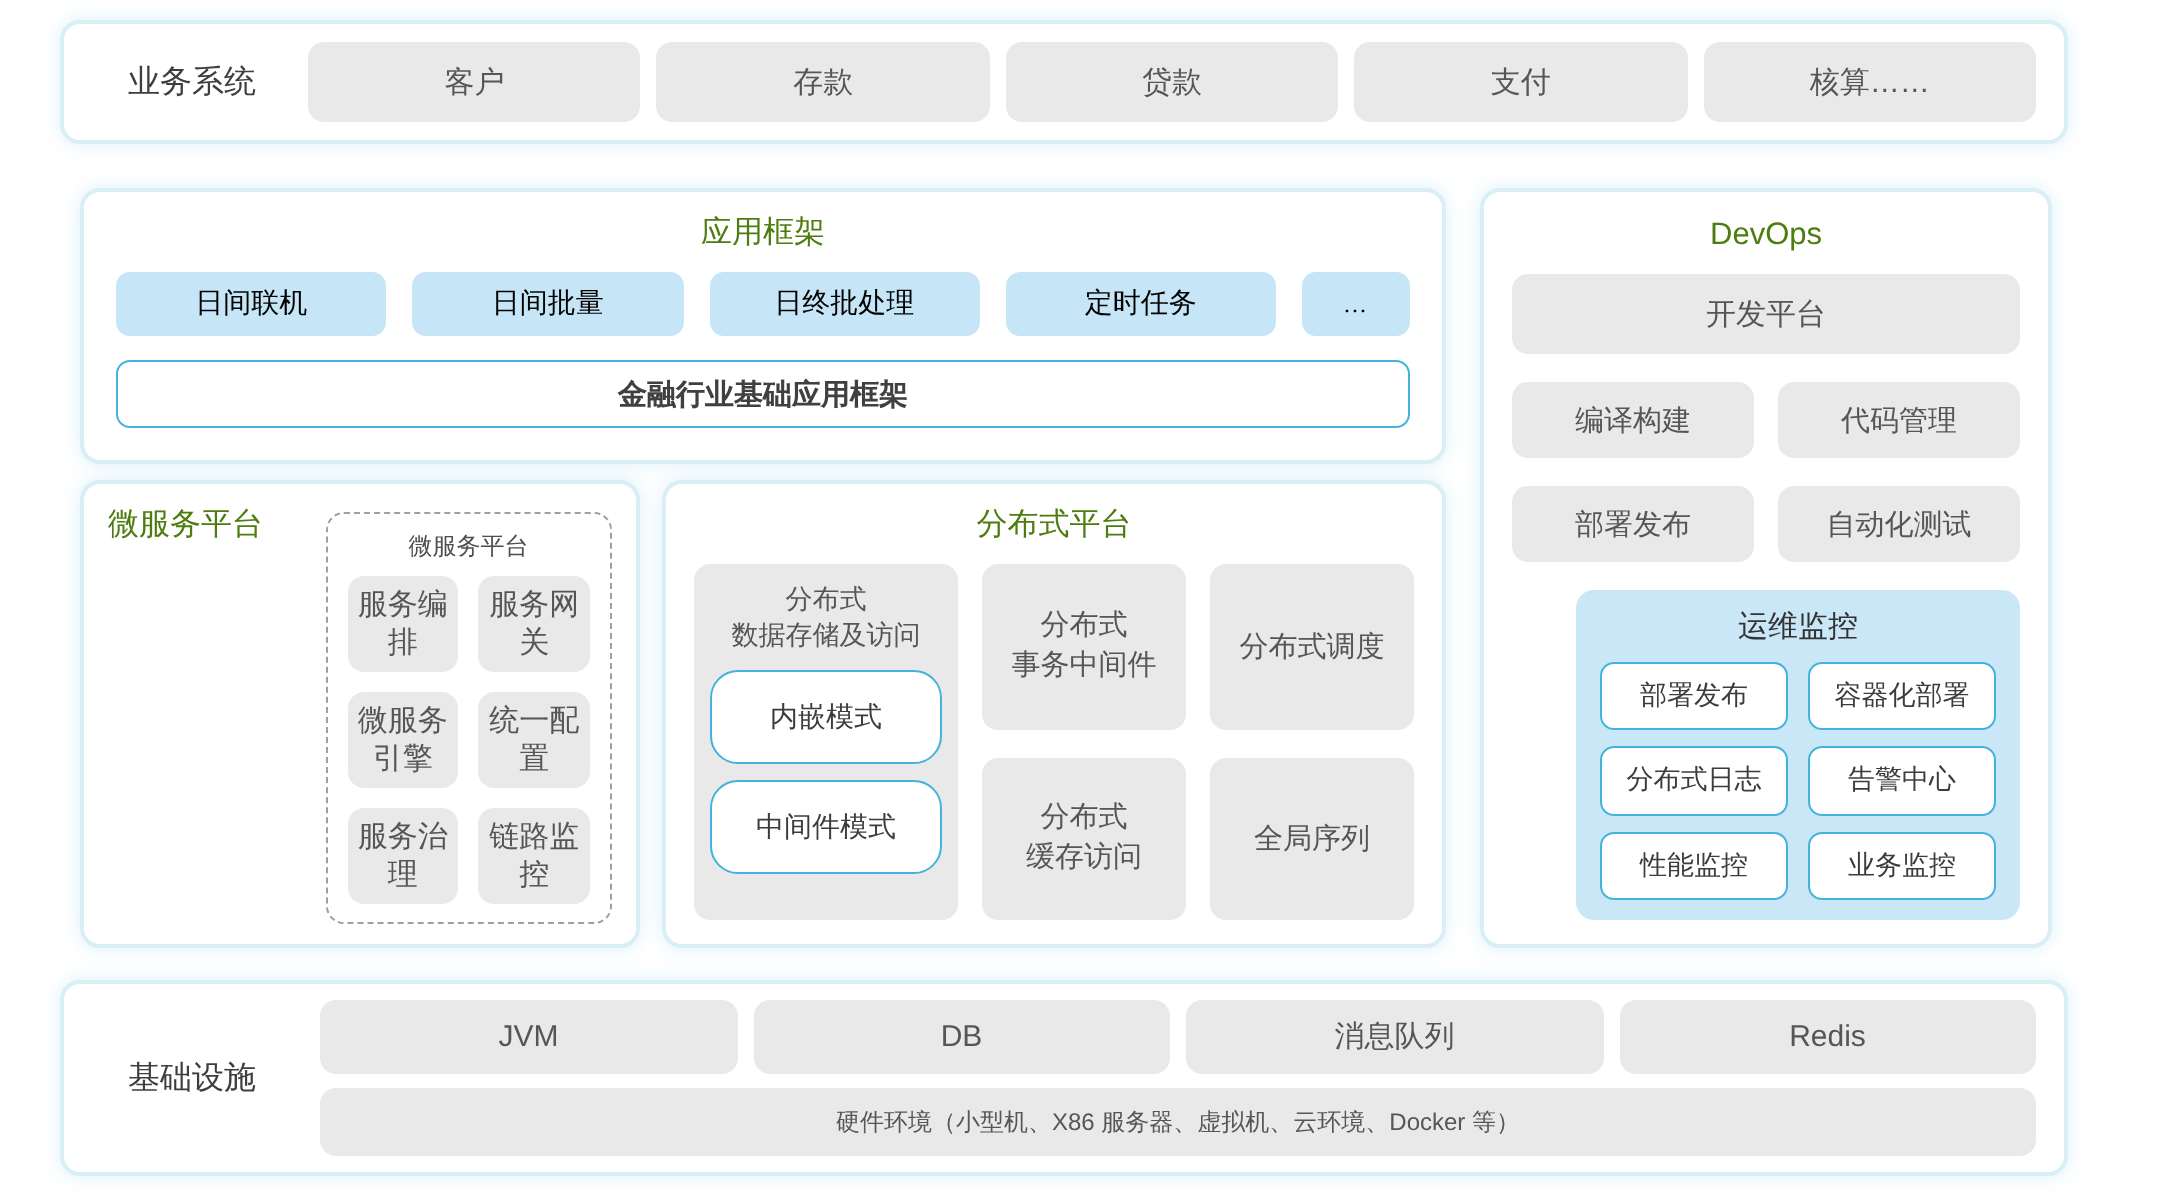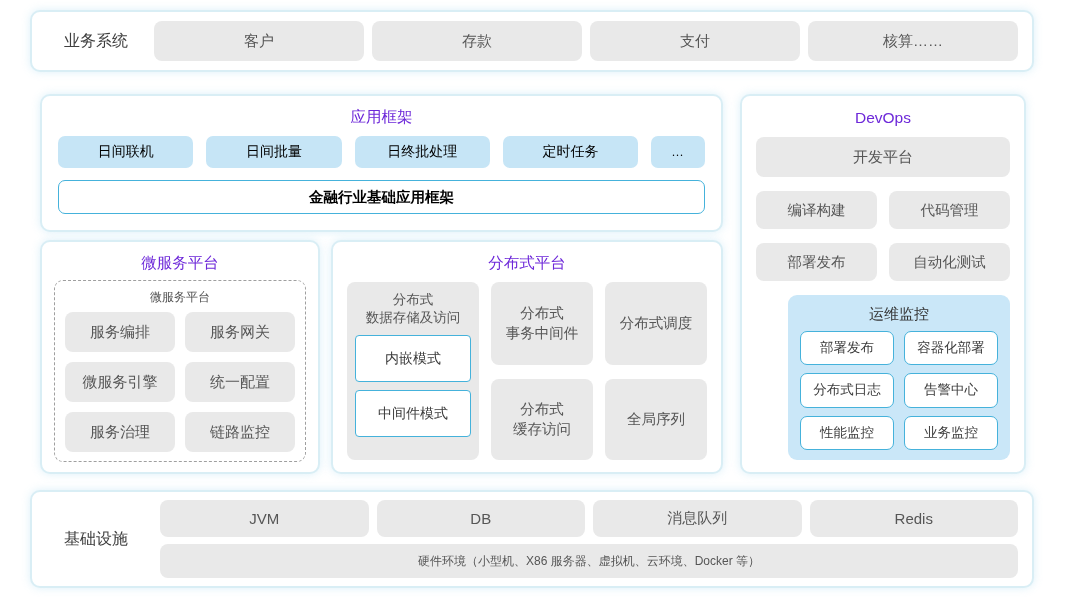--- a/index.html
+++ b/index.html
@@ -31,29 +31,29 @@
   }
   .blue {
     background: #c6e5f6;
     border-radius: 7px;
     color: #000000;
     display: flex; align-items: center; justify-content: center; font-family: Liberation Serif, serif;
   }
   .cyanbox {
     background: #ffffff;
     border: 1.5px solid #45b2db;
-    border-radius: 4px;
+    border-radius: 14px;
     display: flex; align-items: center; justify-content: center;
     color: #3c3c3c;
   }
   .panel-title {
     text-align: center;
     font-size: 15.5px;
     font-weight: 500;
-    color: #6d28d9;
+    color: #4d7c0f;
     line-height: 24px;
   }
   .multiline { white-space: pre-line; line-height: 1.35; }
 
   
   .band.top {
     height: 62px;
     display: flex; align-items: center;
     padding: 0 14px;
     gap: 8px;
@@ -75,28 +75,28 @@
 
   
   .app-framework { height: 138px; padding: 9px 16px 0 16px; }
   .af-row { display: flex; gap: 13px; margin-top: 7px; }
   .af-row .blue { flex: 1; height: 32px; font-size: 14px; }
   .af-row .blue.small { flex: none; width: 54px; font-size: 12px; letter-spacing: 1px; }
   .base-framework {
     margin-top: 12px; height: 34px;
     border: 1.2px solid #45b2db; border-radius: 7px;
     display: flex; align-items: center; justify-content: center;
-    color: #000000; font-size: 14.5px; font-weight: 700;
+    color: #404040; font-size: 14.5px; font-weight: 700;
     background: #fff;
   }
 
   .mid-left-bottom { flex: 1; display: flex; gap: 11px; }
 
   
-  .micro { width: 280px; flex: none; padding: 9px 12px 10px 12px; display: flex; flex-direction: column; }
+  .micro { width: 280px; flex: none; padding: 9px 12px 10px 12px; display: flex; flex-direction: row; gap: 31px; }
   .dashed {
     flex: 1; margin-top: 5px;
     border: 1.2px dashed #9f9f9f; border-radius: 9px;
     padding: 7px 10px 9px 10px;
     display: flex; flex-direction: column;
   }
   .dashed-title { text-align: center; font-size: 12px; color: #4f4f4f; line-height: 18px; }
   .ms-grid {
     flex: 1; margin-top: 6px;
     display: grid; grid-template-columns: 1fr 1fr; grid-auto-rows: 1fr;
@@ -157,20 +157,21 @@
 </style>
 </head>
 <body>
 
 <div class="page">
 
   <section class="band top">
     <div class="band-label">业务系统</div>
     <div class="gray">客户</div>
     <div class="gray">存款</div>
+    <div class="gray">贷款</div>
     <div class="gray">支付</div>
     <div class="gray">核算……</div>
   </section>
 
   <div class="middle">
     <div class="mid-left">
 
       <section class="panel app-framework">
         <div class="panel-title">应用框架</div>
         <div class="af-row">

